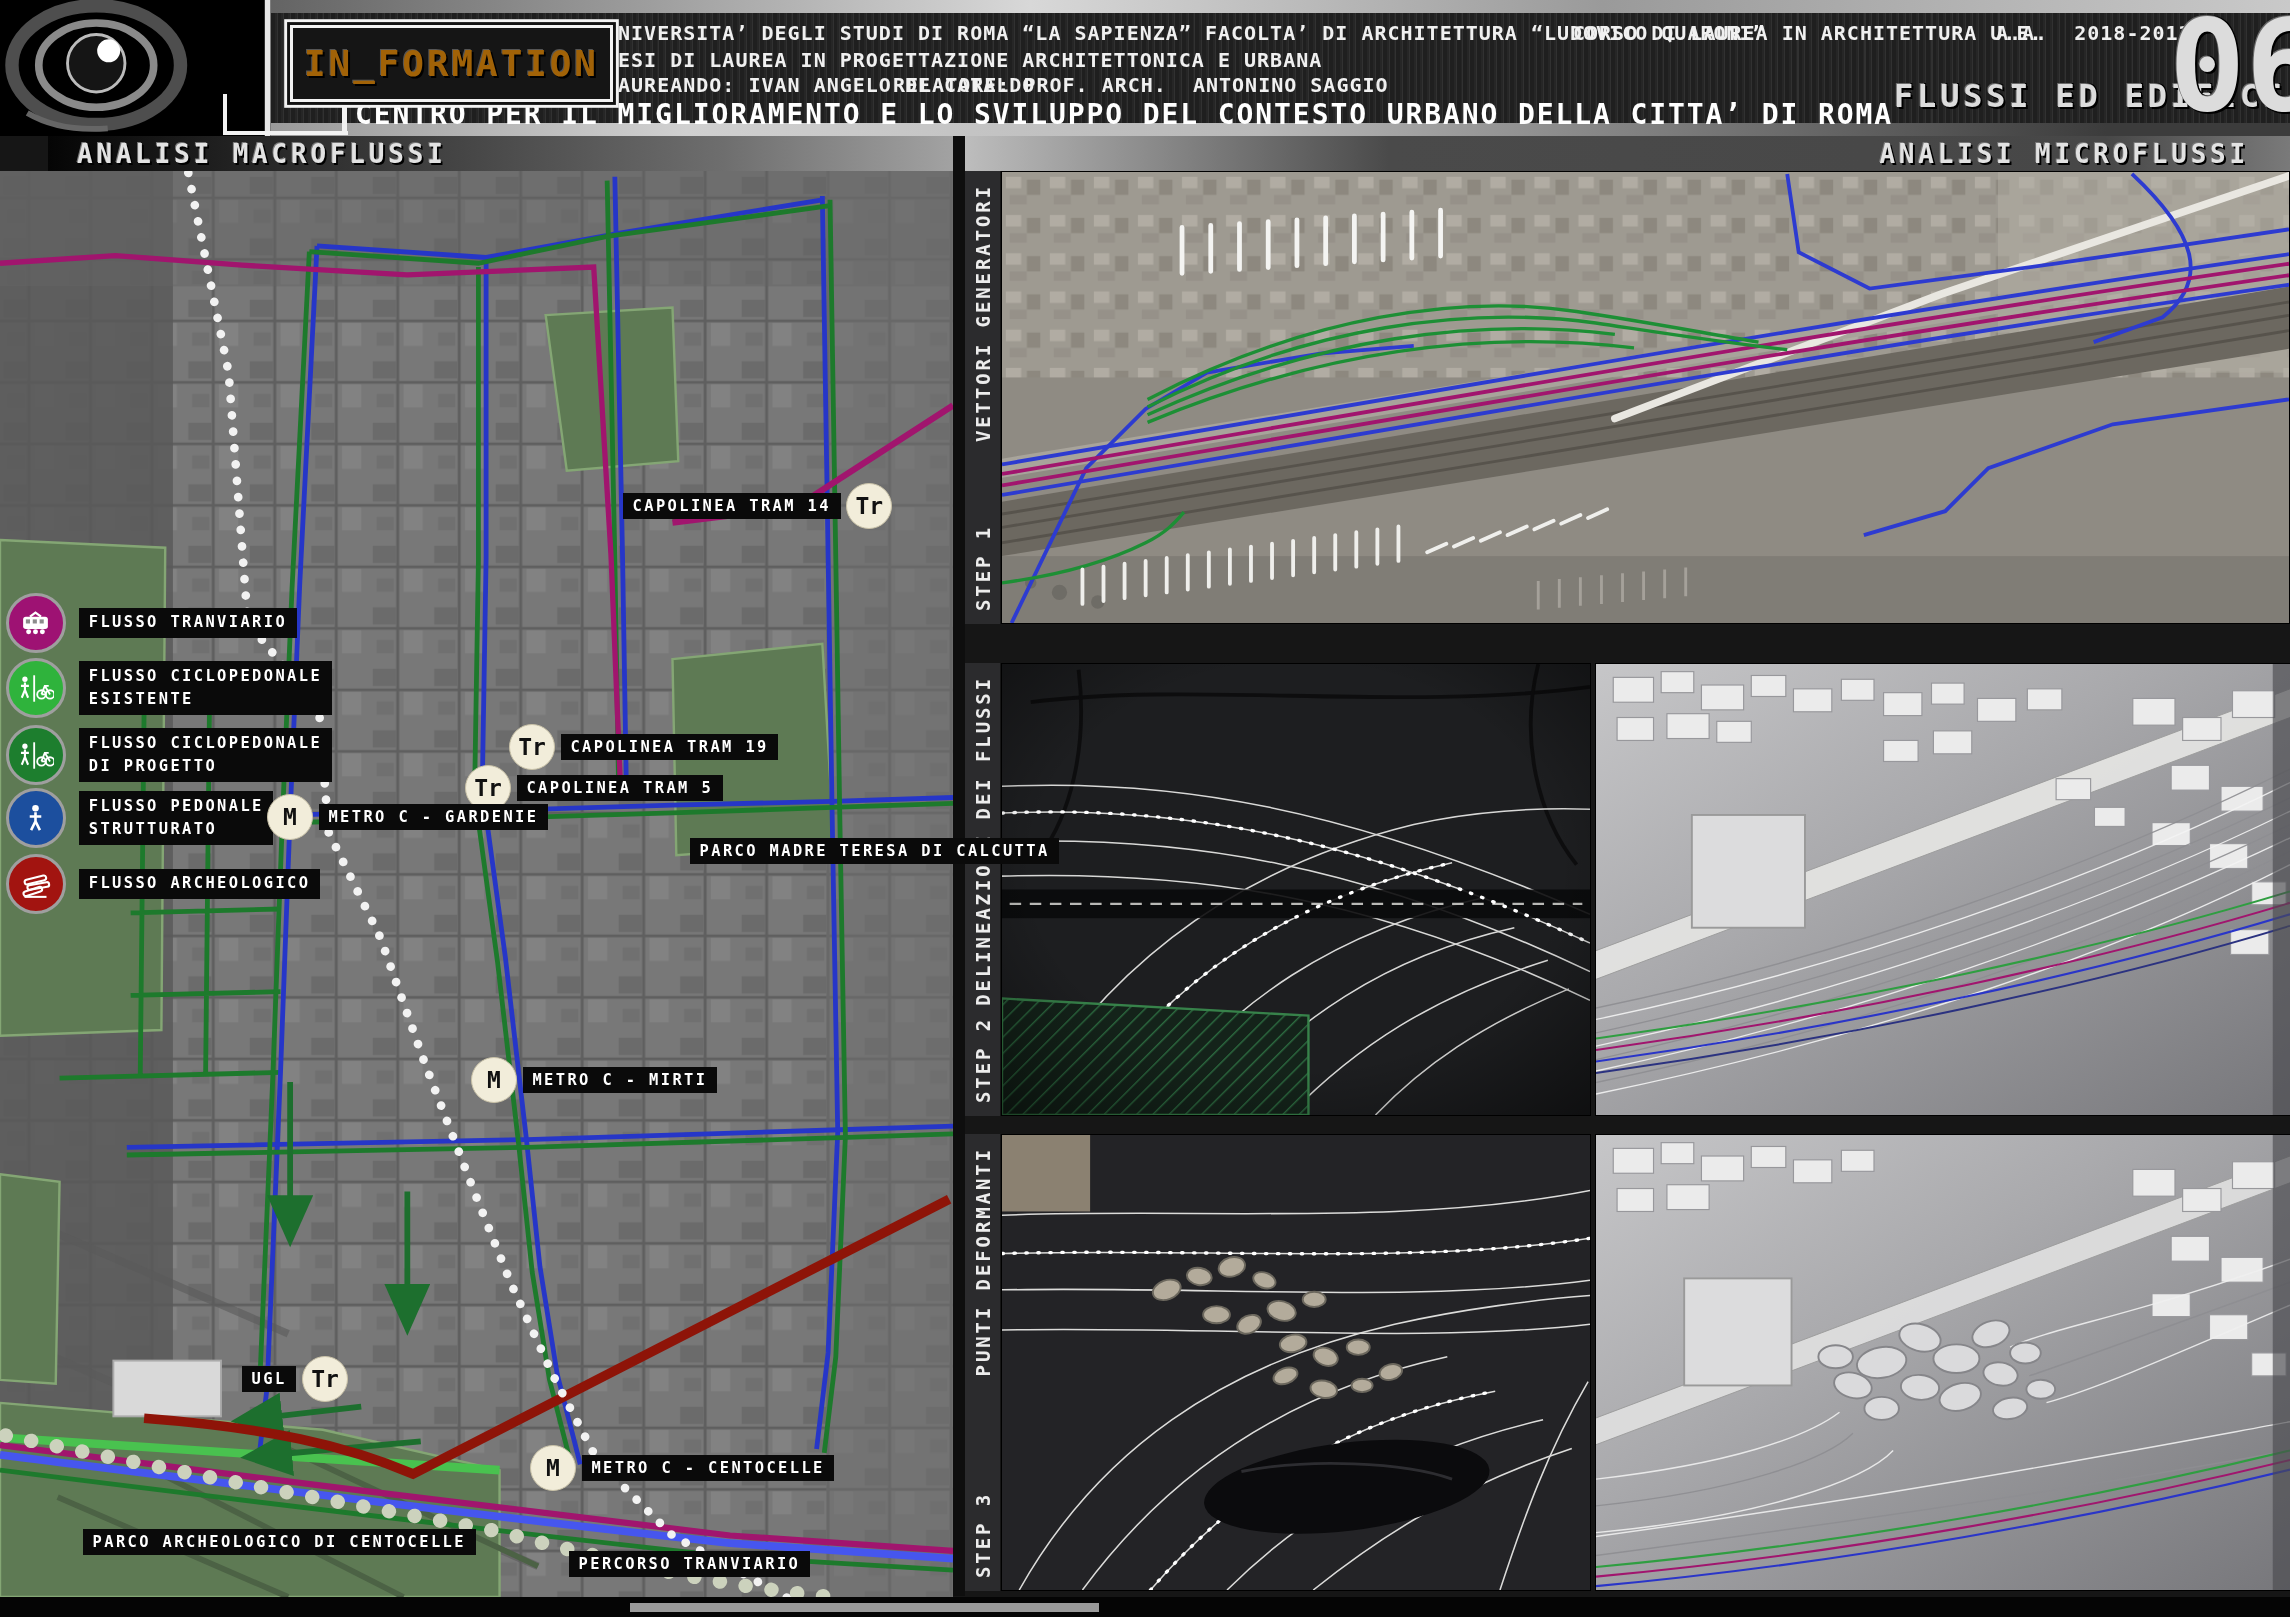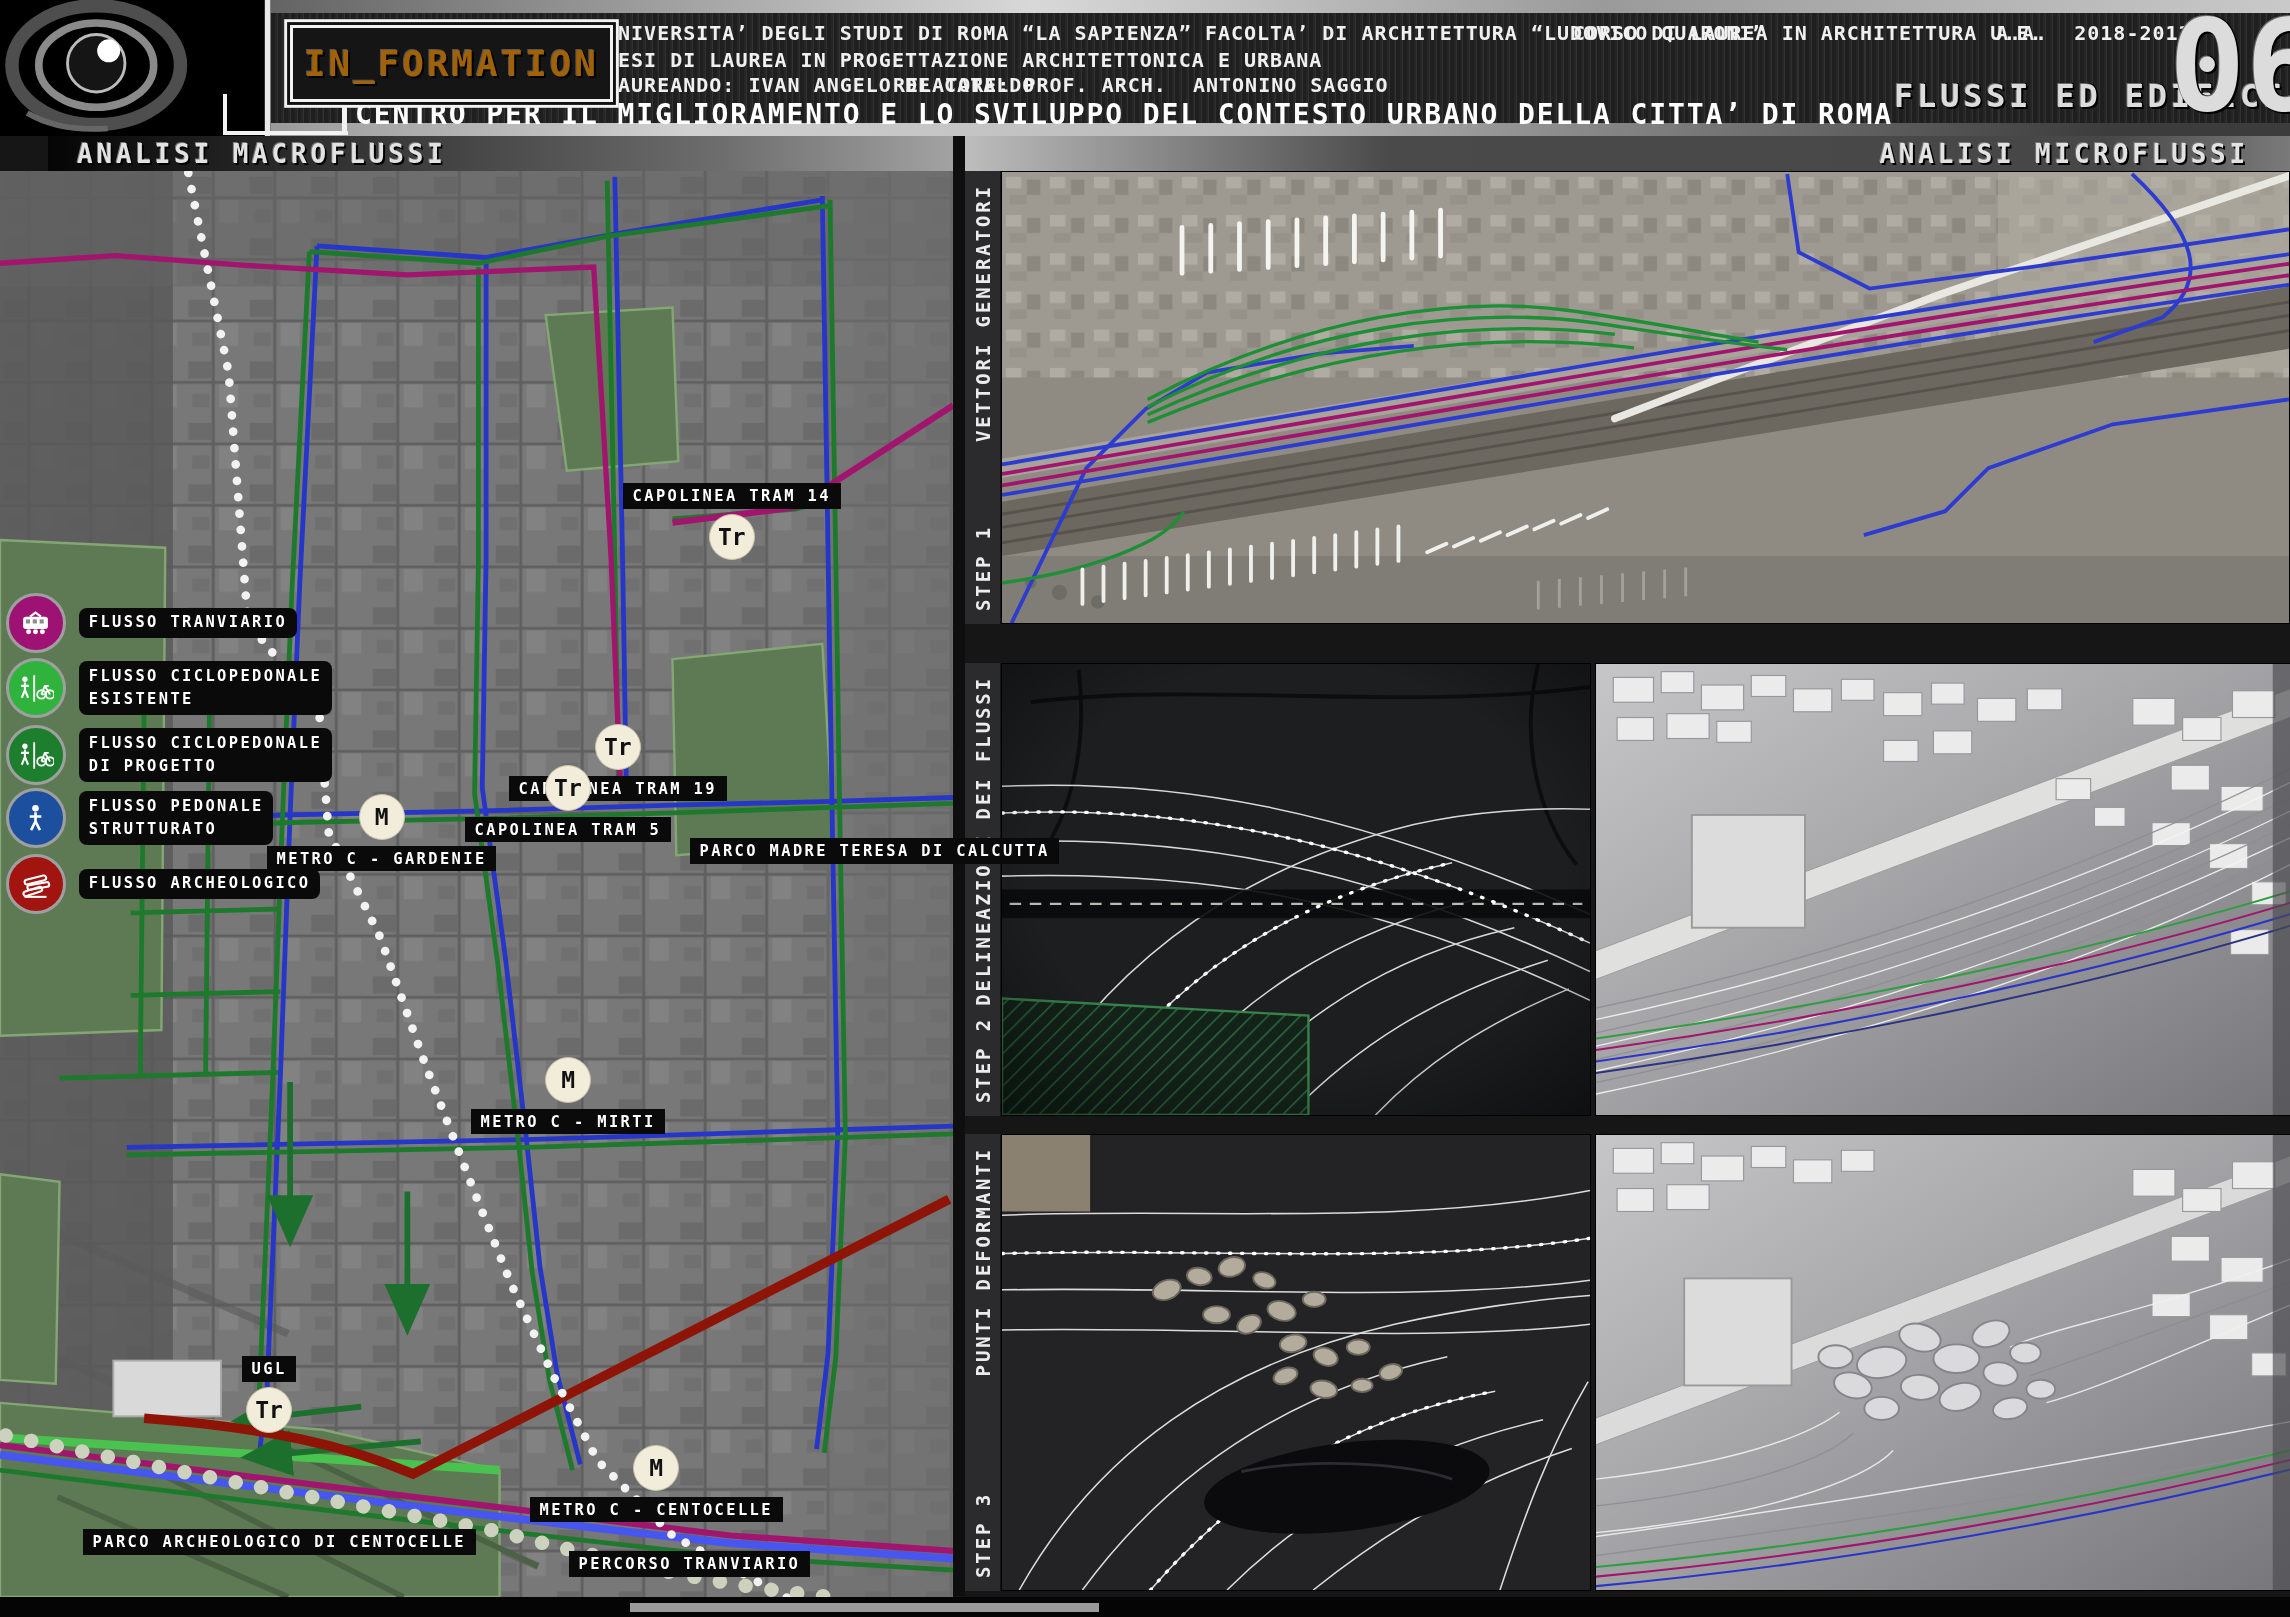--- a/index.html
+++ b/index.html
@@ -44,31 +44,31 @@
   .map{position:absolute;left:0;top:171px;width:953px;height:1426px;background:#787878;}
   .mapsvg{position:absolute;left:0;top:0;width:953px;height:1426px;}
   .park{fill:#5e7a54;stroke:#84a674;stroke-width:2.5;}
   .gB{stroke:var(--flow-pedestrian,#2636c8);stroke-width:5;fill:none;}
   .gG{stroke:var(--flow-bike-project,#1d7a2c);stroke-width:5;fill:none;}
   .gGl{stroke:#49c24f;stroke-width:9;fill:none;}
   .gM{stroke:var(--flow-tram,#a1156e);stroke-width:5.5;fill:none;}
   .gR{stroke:var(--flow-archaeological,#8e1408);stroke-width:10;fill:none;}
   .dot{stroke:#f2f2f2;stroke-width:9;fill:none;stroke-linecap:round;stroke-dasharray:0.1 17;}
   .trees{stroke:#ccd2bd;stroke-width:15;fill:none;stroke-linecap:round;stroke-dasharray:0.1 27;}
-  .mlbl{position:absolute;display:flex;align-items:center;gap:5.8px;z-index:6;flex-direction:column;}
+  .mlbl{position:absolute;display:flex;align-items:center;gap:5.8px;z-index:6;}
   .tag{background:var(--label-bg,#0a0a0a);color:#fff;font-weight:bold;font-size:15.4px;
        letter-spacing:2.4px;padding:3.8px 9.6px;white-space:pre;}
   .mk{width:44px;height:44px;border-radius:50%;background:var(--marker-bg,#f2edda);color:#111;
        font-weight:bold;font-size:23px;display:flex;align-items:center;justify-content:center;
        border:1.9px solid #c9c2a8;flex:0 0 auto;}
   .leg{position:absolute;left:5.8px;display:flex;align-items:center;gap:13.4px;z-index:6;}
   .leg-c{width:54px;height:54px;border-radius:50%;border:3.8px solid #9f9f9f;
        display:flex;align-items:center;justify-content:center;flex:0 0 auto;}
   .leg-t{background:var(--label-bg,#0a0a0a);color:#fff;font-weight:bold;font-size:15.4px;
-       letter-spacing:2.4px;padding:3.8px 9.6px;white-space:pre-line;line-height:1.5;border-radius:8px;}
+       letter-spacing:2.4px;padding:3.8px 9.6px;white-space:pre-line;line-height:1.5;}
 
   
   .gutter{position:absolute;left:953px;top:136px;width:11.5px;height:1460px;background:#0e0e0e;}
   .vstrip{position:absolute;left:965px;width:35px;background:#2b2b2d;z-index:2;
        display:flex;flex-direction:column;justify-content:space-between;align-items:center;padding:13.4px 0;box-sizing:border-box;}
   .vtext{writing-mode:vertical-rl;transform:rotate(180deg);color:#ececec;font-weight:bold;
        font-size:19px;letter-spacing:2.9px;white-space:pre;}
   .panel{position:absolute;border:1px solid #000;box-sizing:border-box;}
   .panel svg{position:absolute;left:0;top:0;width:100%;height:100%;}
 

